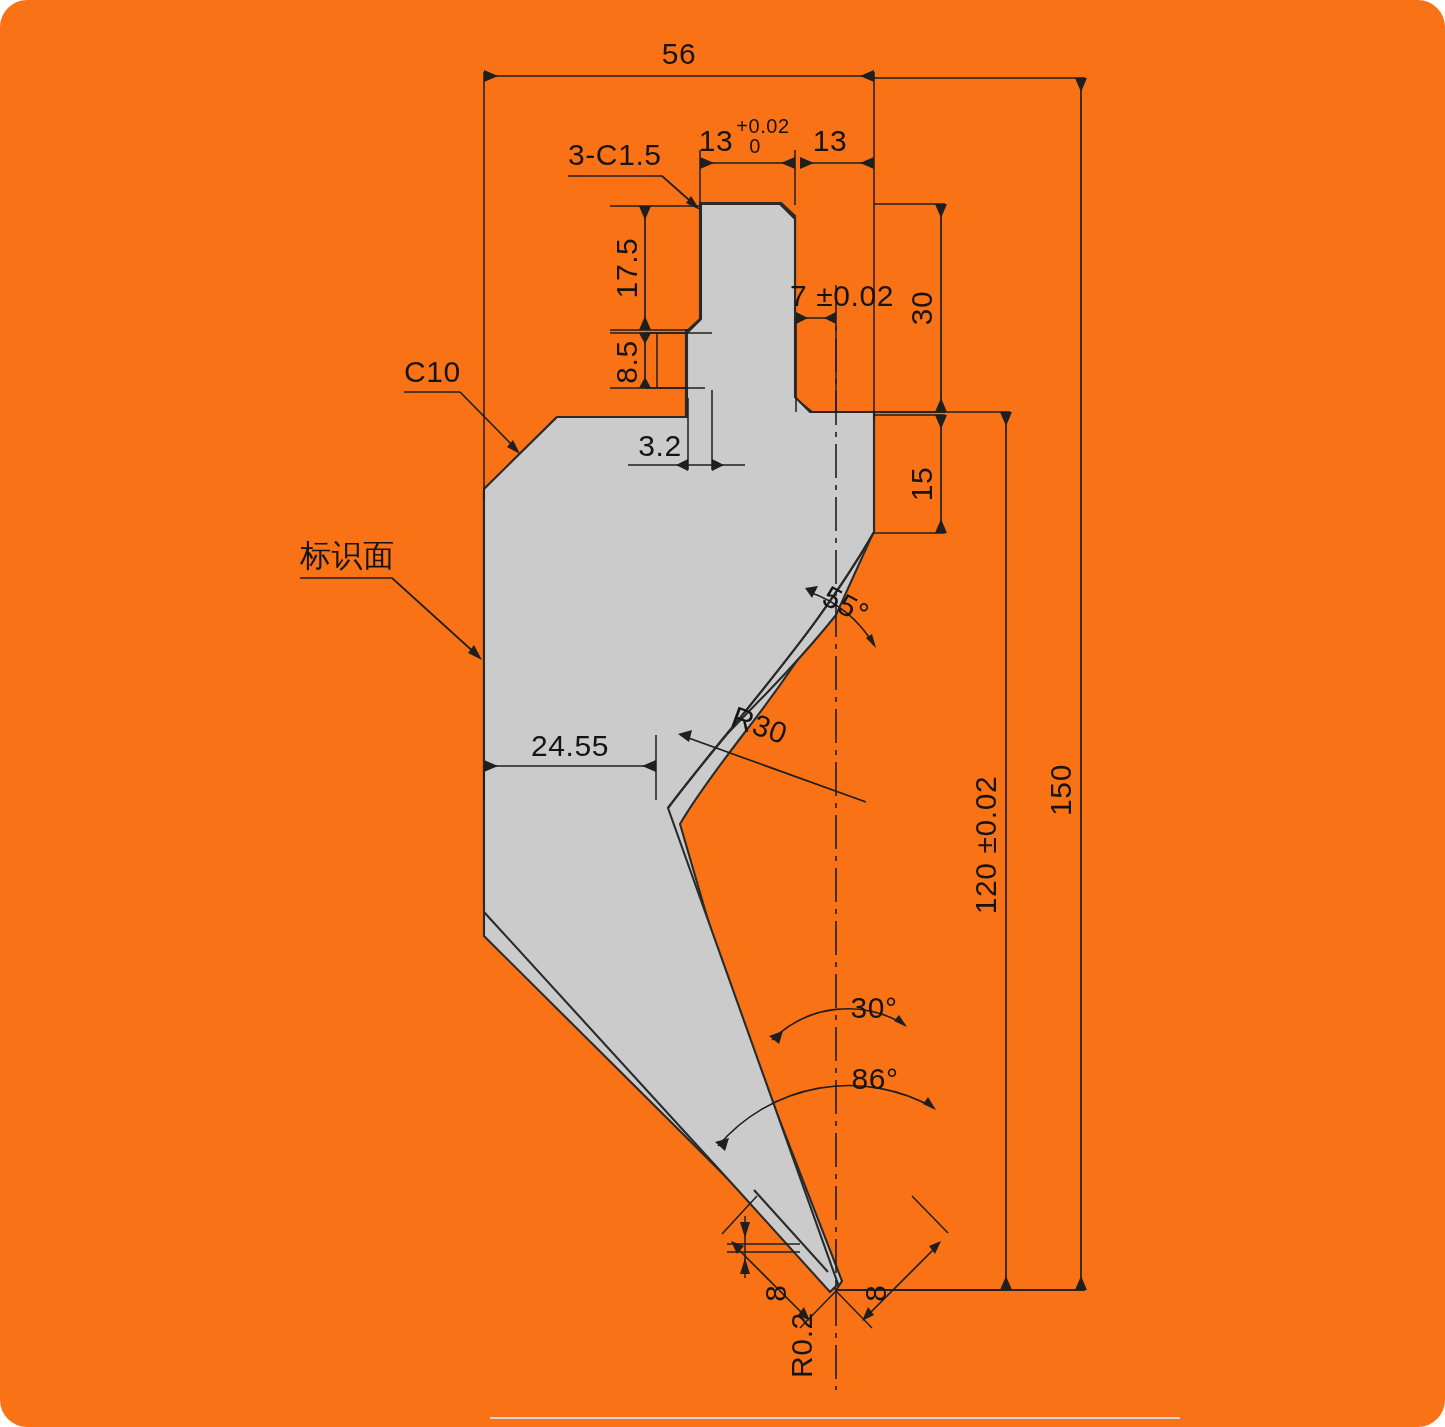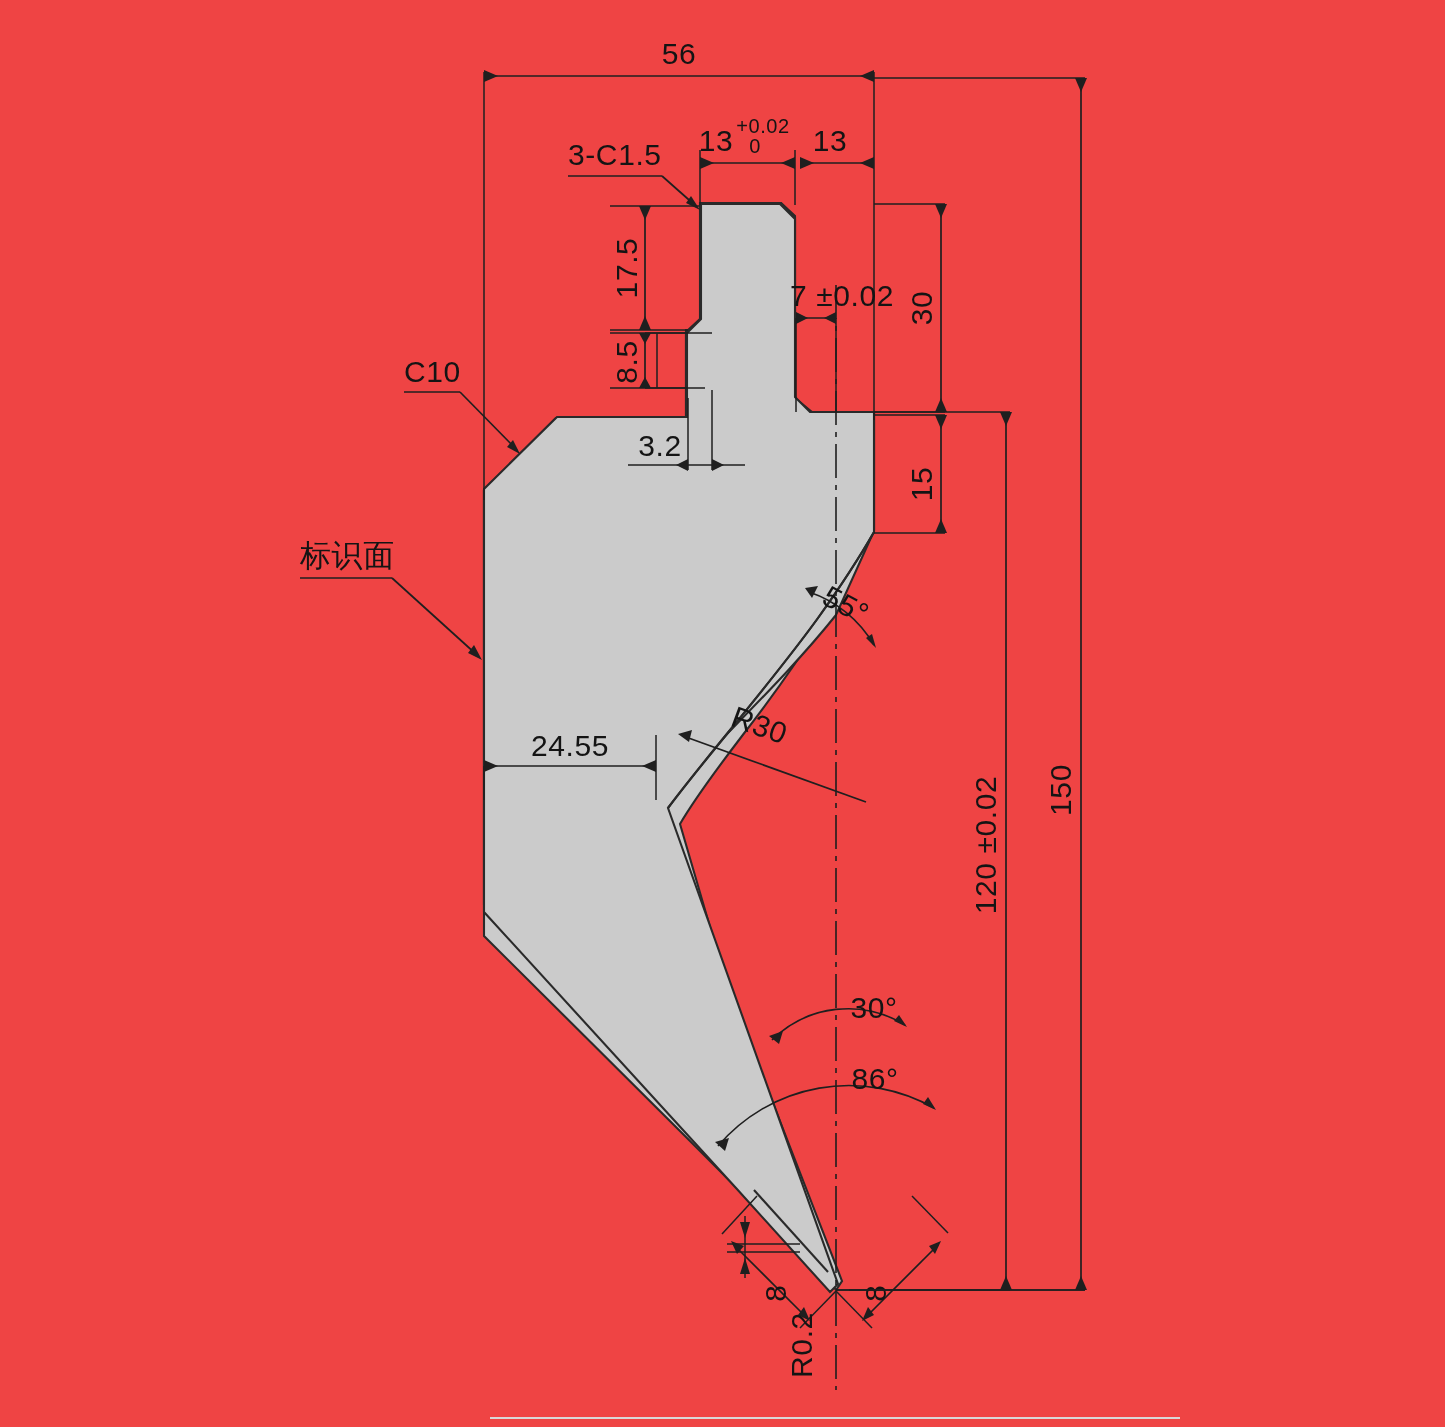--- a/index.html
+++ b/index.html
@@ -8,22 +8,23 @@
     padding: 0;
     background: #ffffff;
   }
   body {
     font-family: "Liberation Sans", sans-serif;
   }
   #drawing-root {
     position: relative;
     width: 1445px;
     height: 1427px;
-    background: #ef4444;
+    background: #f97316;
     overflow: hidden;
+    border-radius: 27px;
   }
   svg#cad {
     display: block;
     width: 1445px;
     height: 1427px;
   }
   .part-fill   { fill: #cbcbcb; stroke: #2a2a2a; stroke-width: 2.1; stroke-linejoin: miter; }
   .outline     { fill: none;    stroke: #2a2a2a; stroke-width: 2.1; }
   .dimline     { stroke: #1f1f1f; stroke-width: 1.7; fill: none; }
   .extline     { stroke: #1f1f1f; stroke-width: 1.5; fill: none; }

